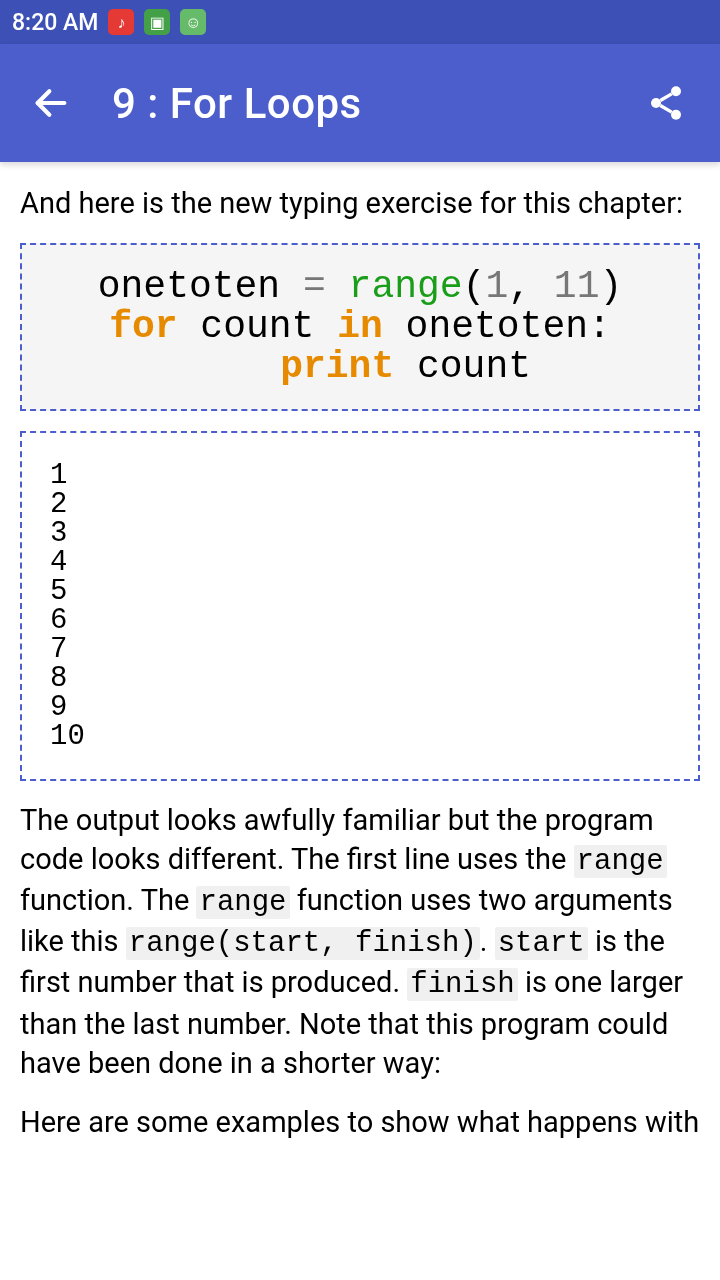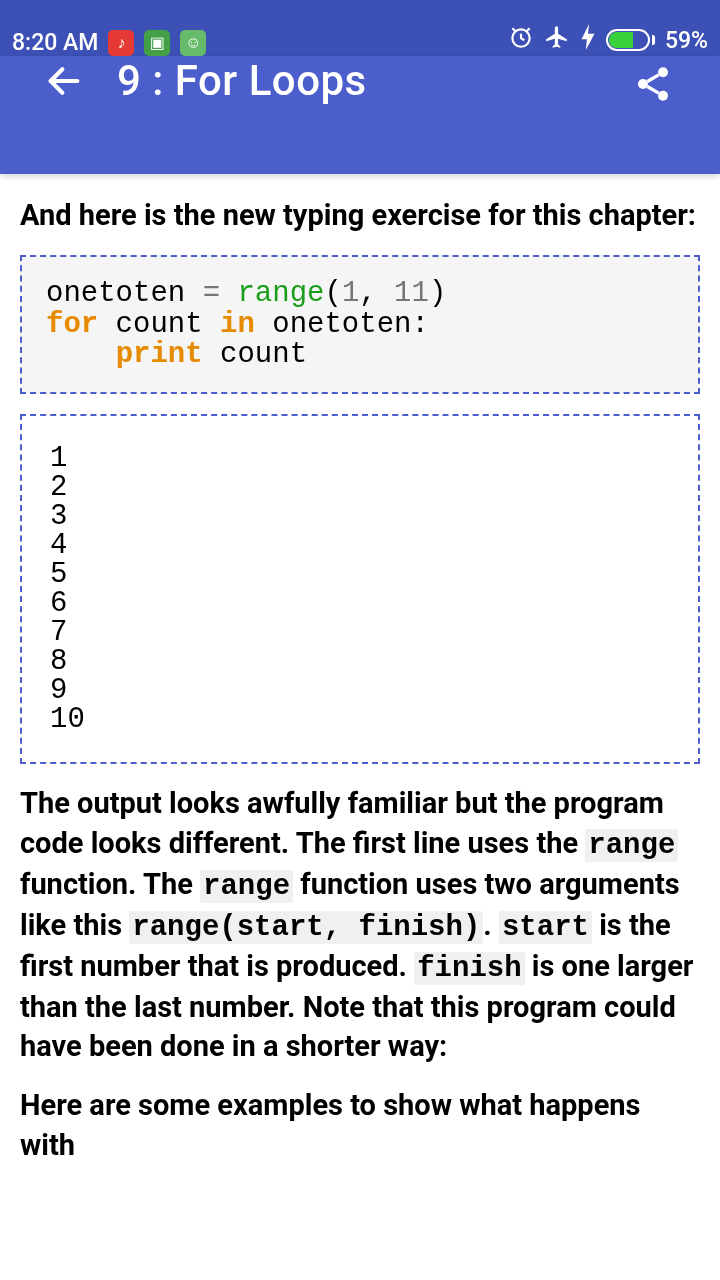--- a/index.html
+++ b/index.html
@@ -7,25 +7,25 @@
   body {
     width: 720px;
     height: 1280px;
     font-family: -apple-system, BlinkMacSystemFont, "Segoe UI", Roboto, Arial, sans-serif;
     background: #fff;
     overflow: hidden;
     position: relative;
   }
 
   .status-bar {
-    height: 56px;
+    height: 44px;
     background: #3c50b5;
     color: #fff;
     display: flex;
-    align-items: flex-end;
+    align-items: center;
     padding: 0 12px;
     font-size: 23px;
     font-weight: 500;
   }
   .status-left { display: flex; align-items: center; gap: 10px; }
   .status-right { margin-left: auto; display: flex; align-items: center; gap: 10px; }
   .status-icon-box {
     width: 26px; height: 26px; border-radius: 5px;
     display: inline-flex; align-items: center; justify-content: center;
     color: #fff; font-size: 16px;
@@ -44,23 +44,24 @@
     position: absolute; left: 1px; top: 1px; bottom: 1px;
     width: 60%; background: #3bd13b; border-radius: 9px 0 0 9px;
   }
   .battery-cap { width: 3px; height: 10px; background: #fff; border-radius: 0 2px 2px 0; }
 
   .app-bar {
     height: 118px;
     background: #4b5ecb;
     color: #fff;
     display: flex;
-    align-items: flex-start;
-    padding: 0 39px;
+    align-items: center;
+    padding: 0 26px;
     box-shadow: 0 3px 6px rgba(0,0,0,0.15);
+    gap: 8px;
   }
   .back-arrow {
     display: inline-flex; align-items: center; justify-content: center;
     width: 50px; height: 50px; cursor: pointer;
   }
   .app-title {
     font-size: 42px;
     font-weight: 500;
     margin-left: 28px;
     letter-spacing: 0.5px;
@@ -70,32 +71,33 @@
     display: inline-flex; align-items: center; justify-content: center;
     width: 56px; height: 56px; cursor: pointer;
   }
 
   .content {
     padding: 18px 20px;
     font-size: 29px;
     line-height: 1.35;
     color: #000;
   }
-  .para { margin: 4px 0 20px; font-weight: bold; }
+  .para { margin: 4px 0 20px; }
 
   .code-block {
     border: 2px dashed #4b5ecb;
     background: #f5f5f5;
     padding: 22px 24px;
     font-family: "Courier New", Courier, monospace;
-    font-size: 29px;
+    font-size: 38px;
     line-height: 1.05;
     color: #000;
     white-space: pre;
     margin-bottom: 20px;
+    text-align: center;
   }
   .output-block {
     border: 2px dashed #4b5ecb;
     background: #fff;
     padding: 28px 28px;
     font-family: "Courier New", Courier, monospace;
     font-size: 29px;
     line-height: 1.0;
     color: #000;
     white-space: pre;
@@ -117,46 +119,20 @@
 </style>
 </head>
 <body>
 
 <div class="status-bar">
   <div class="status-left">
     <span>8:20 AM</span>
     <span class="status-icon-box red">♪</span>
     <span class="status-icon-box green">▣</span>
     <span class="status-icon-box green2">☺</span>
-  </div>
-  <div class="status-right">
-    <span>
-      <svg width="26" height="26" viewBox="0 0 24 24" fill="none" stroke="#fff" stroke-width="2">
-          <circle cx="12" cy="13" r="8"></circle>
-          <path d="M12 9v4l3 2"></path>
-          <path d="M4 4l3 3M20 4l-3 3"></path>
-        </svg>
-    </span>
-    <span>
-      <svg width="26" height="26" viewBox="0 0 24 24" fill="#fff">
-          <path d="M21 16v-2l-8-5V3.5a1.5 1.5 0 0 0-3 0V9l-8 5v2l8-2.5V19l-2 1.5V22l3.5-1 3.5 1v-1.5L13 19v-5.5l8 2.5z"></path>
-        </svg>
-    </span>
-    <span>
-      <svg width="16" height="26" viewBox="0 0 12 24" fill="#fff">
-          <path d="M7 0L0 14h5l-1 10 8-15H6L7 0z"></path>
-        </svg>
-    </span>
-    <span class="battery">
-      <span class="battery-body">
-          <span class="battery-fill"></span>
-        </span>
-      <span class="battery-cap"></span>
-    </span>
-    <span>59%</span>
   </div>
 </div>
 
 <div class="app-bar">
   <span class="back-arrow">
     <svg width="40" height="40" viewBox="0 0 24 24" fill="none" stroke="#fff" stroke-width="2.5" stroke-linecap="round" stroke-linejoin="round">
         <line x1="20" y1="12" x2="4" y2="12"></line>
         <polyline points="11 5 4 12 11 19"></polyline>
       </svg>
   </span>

